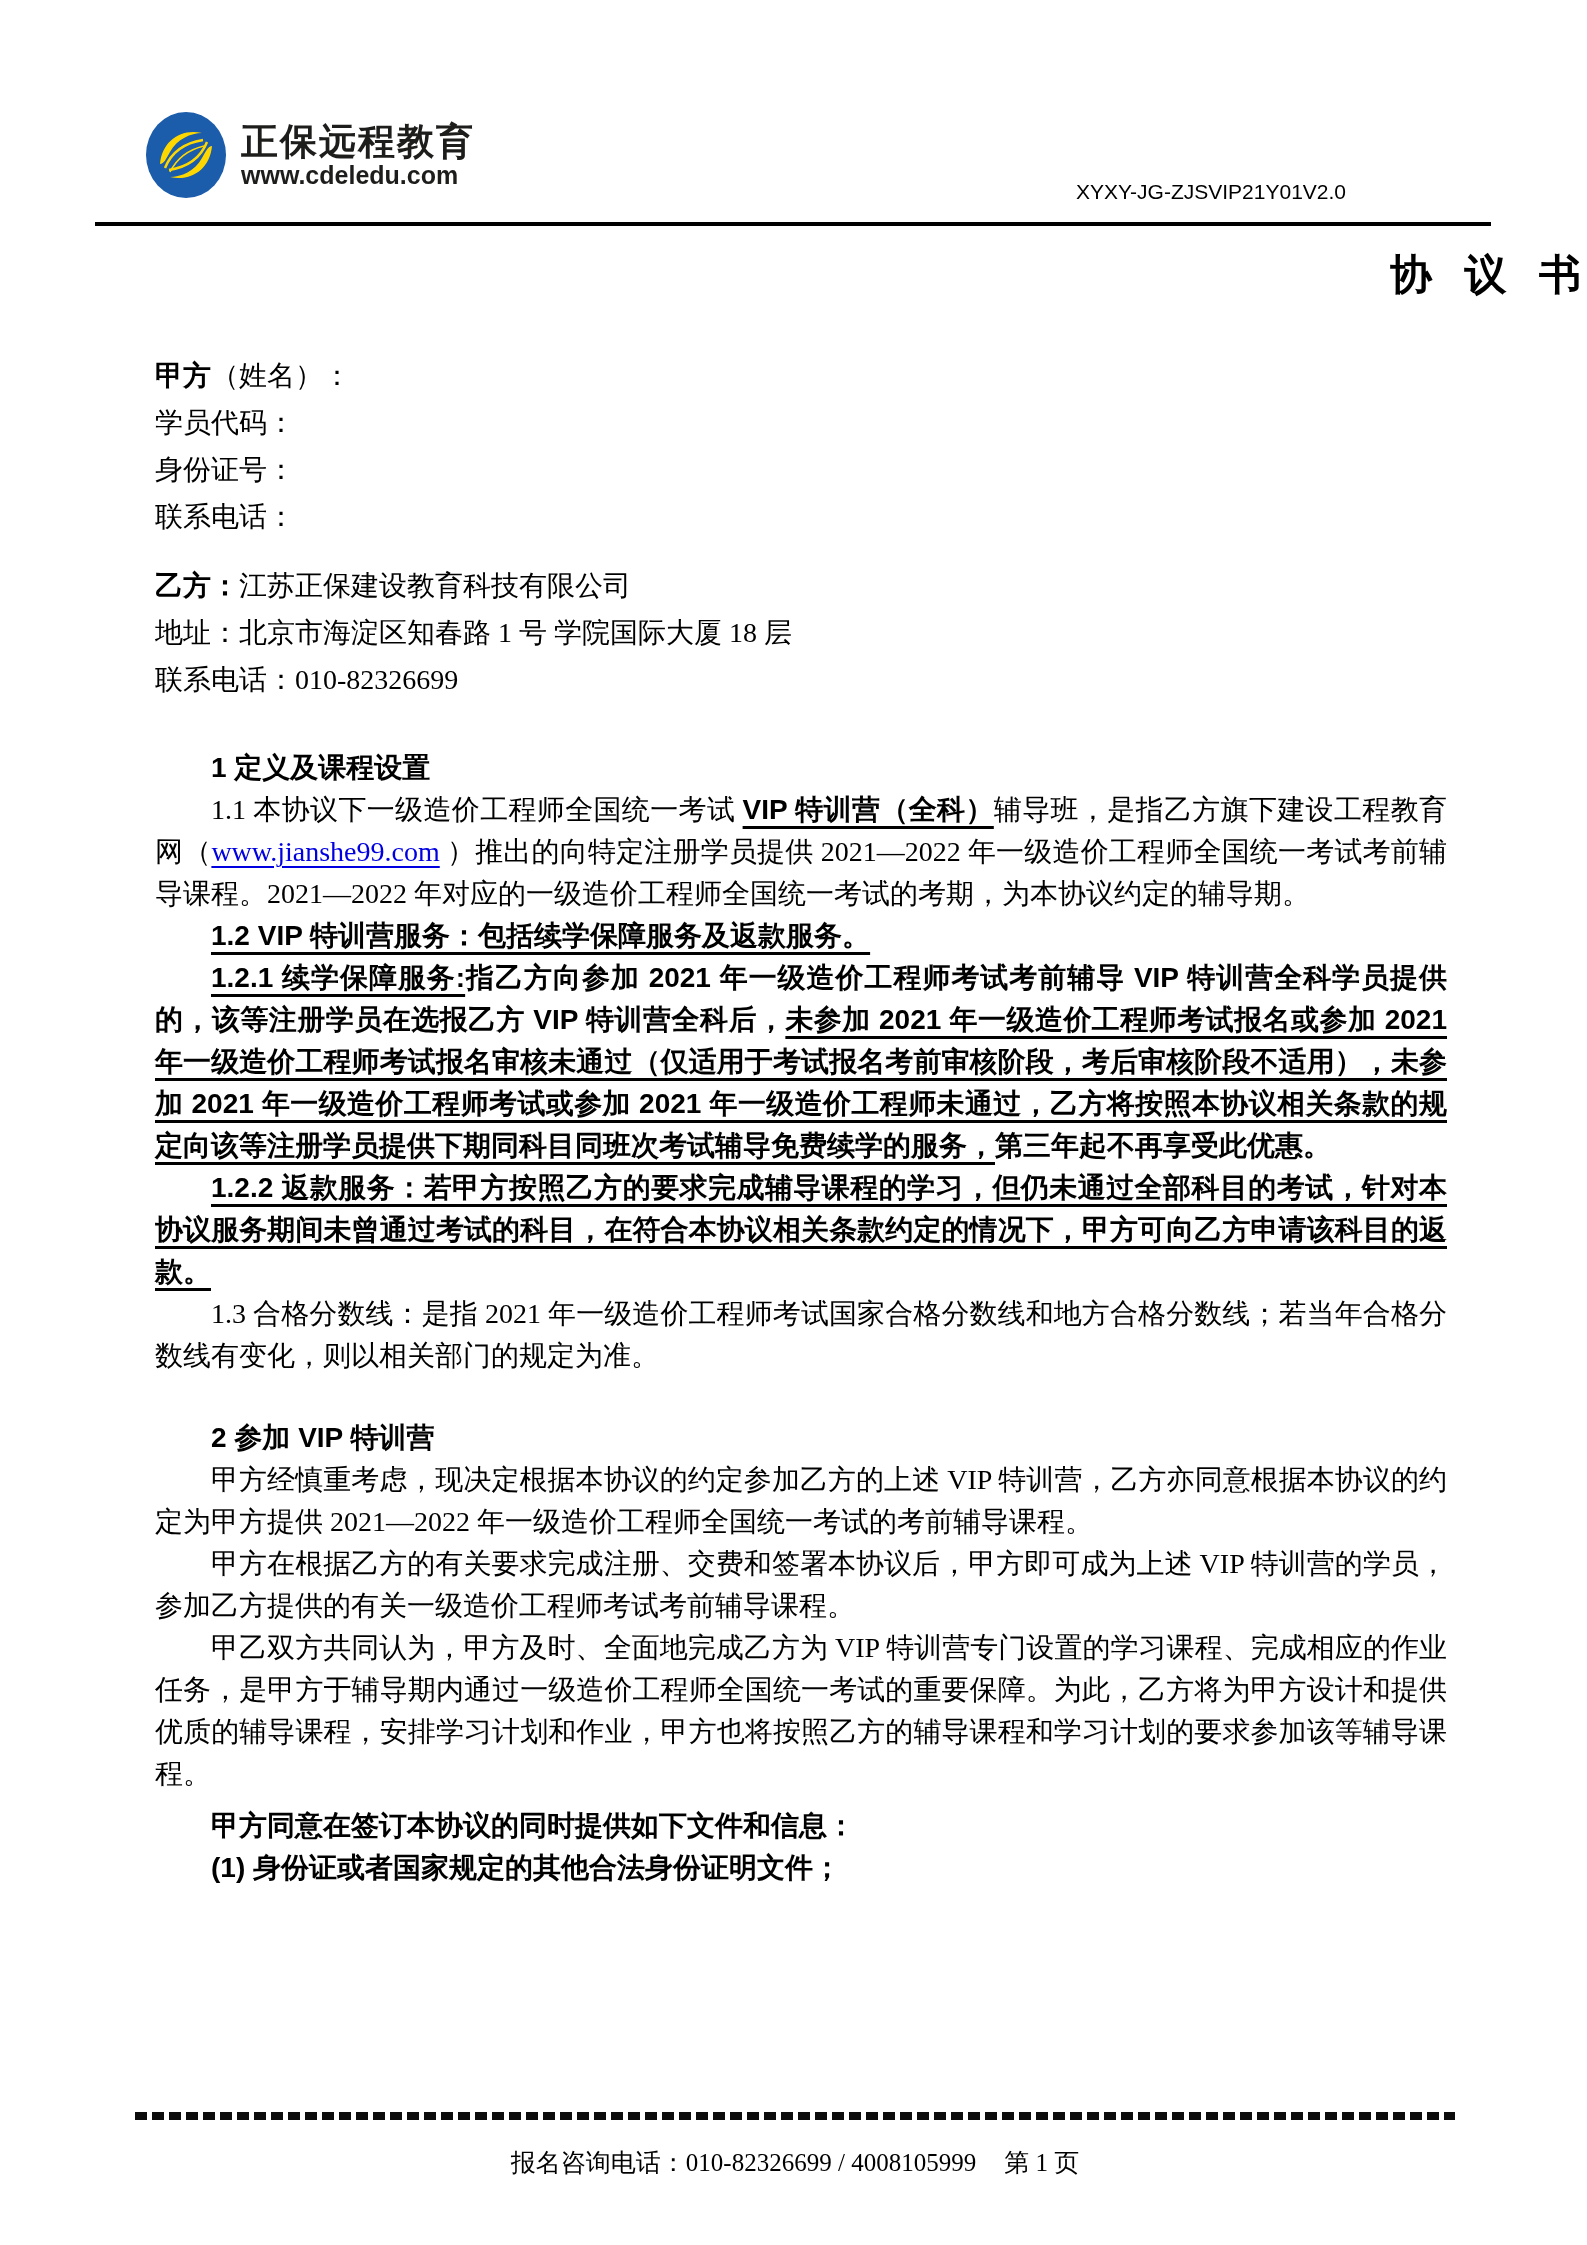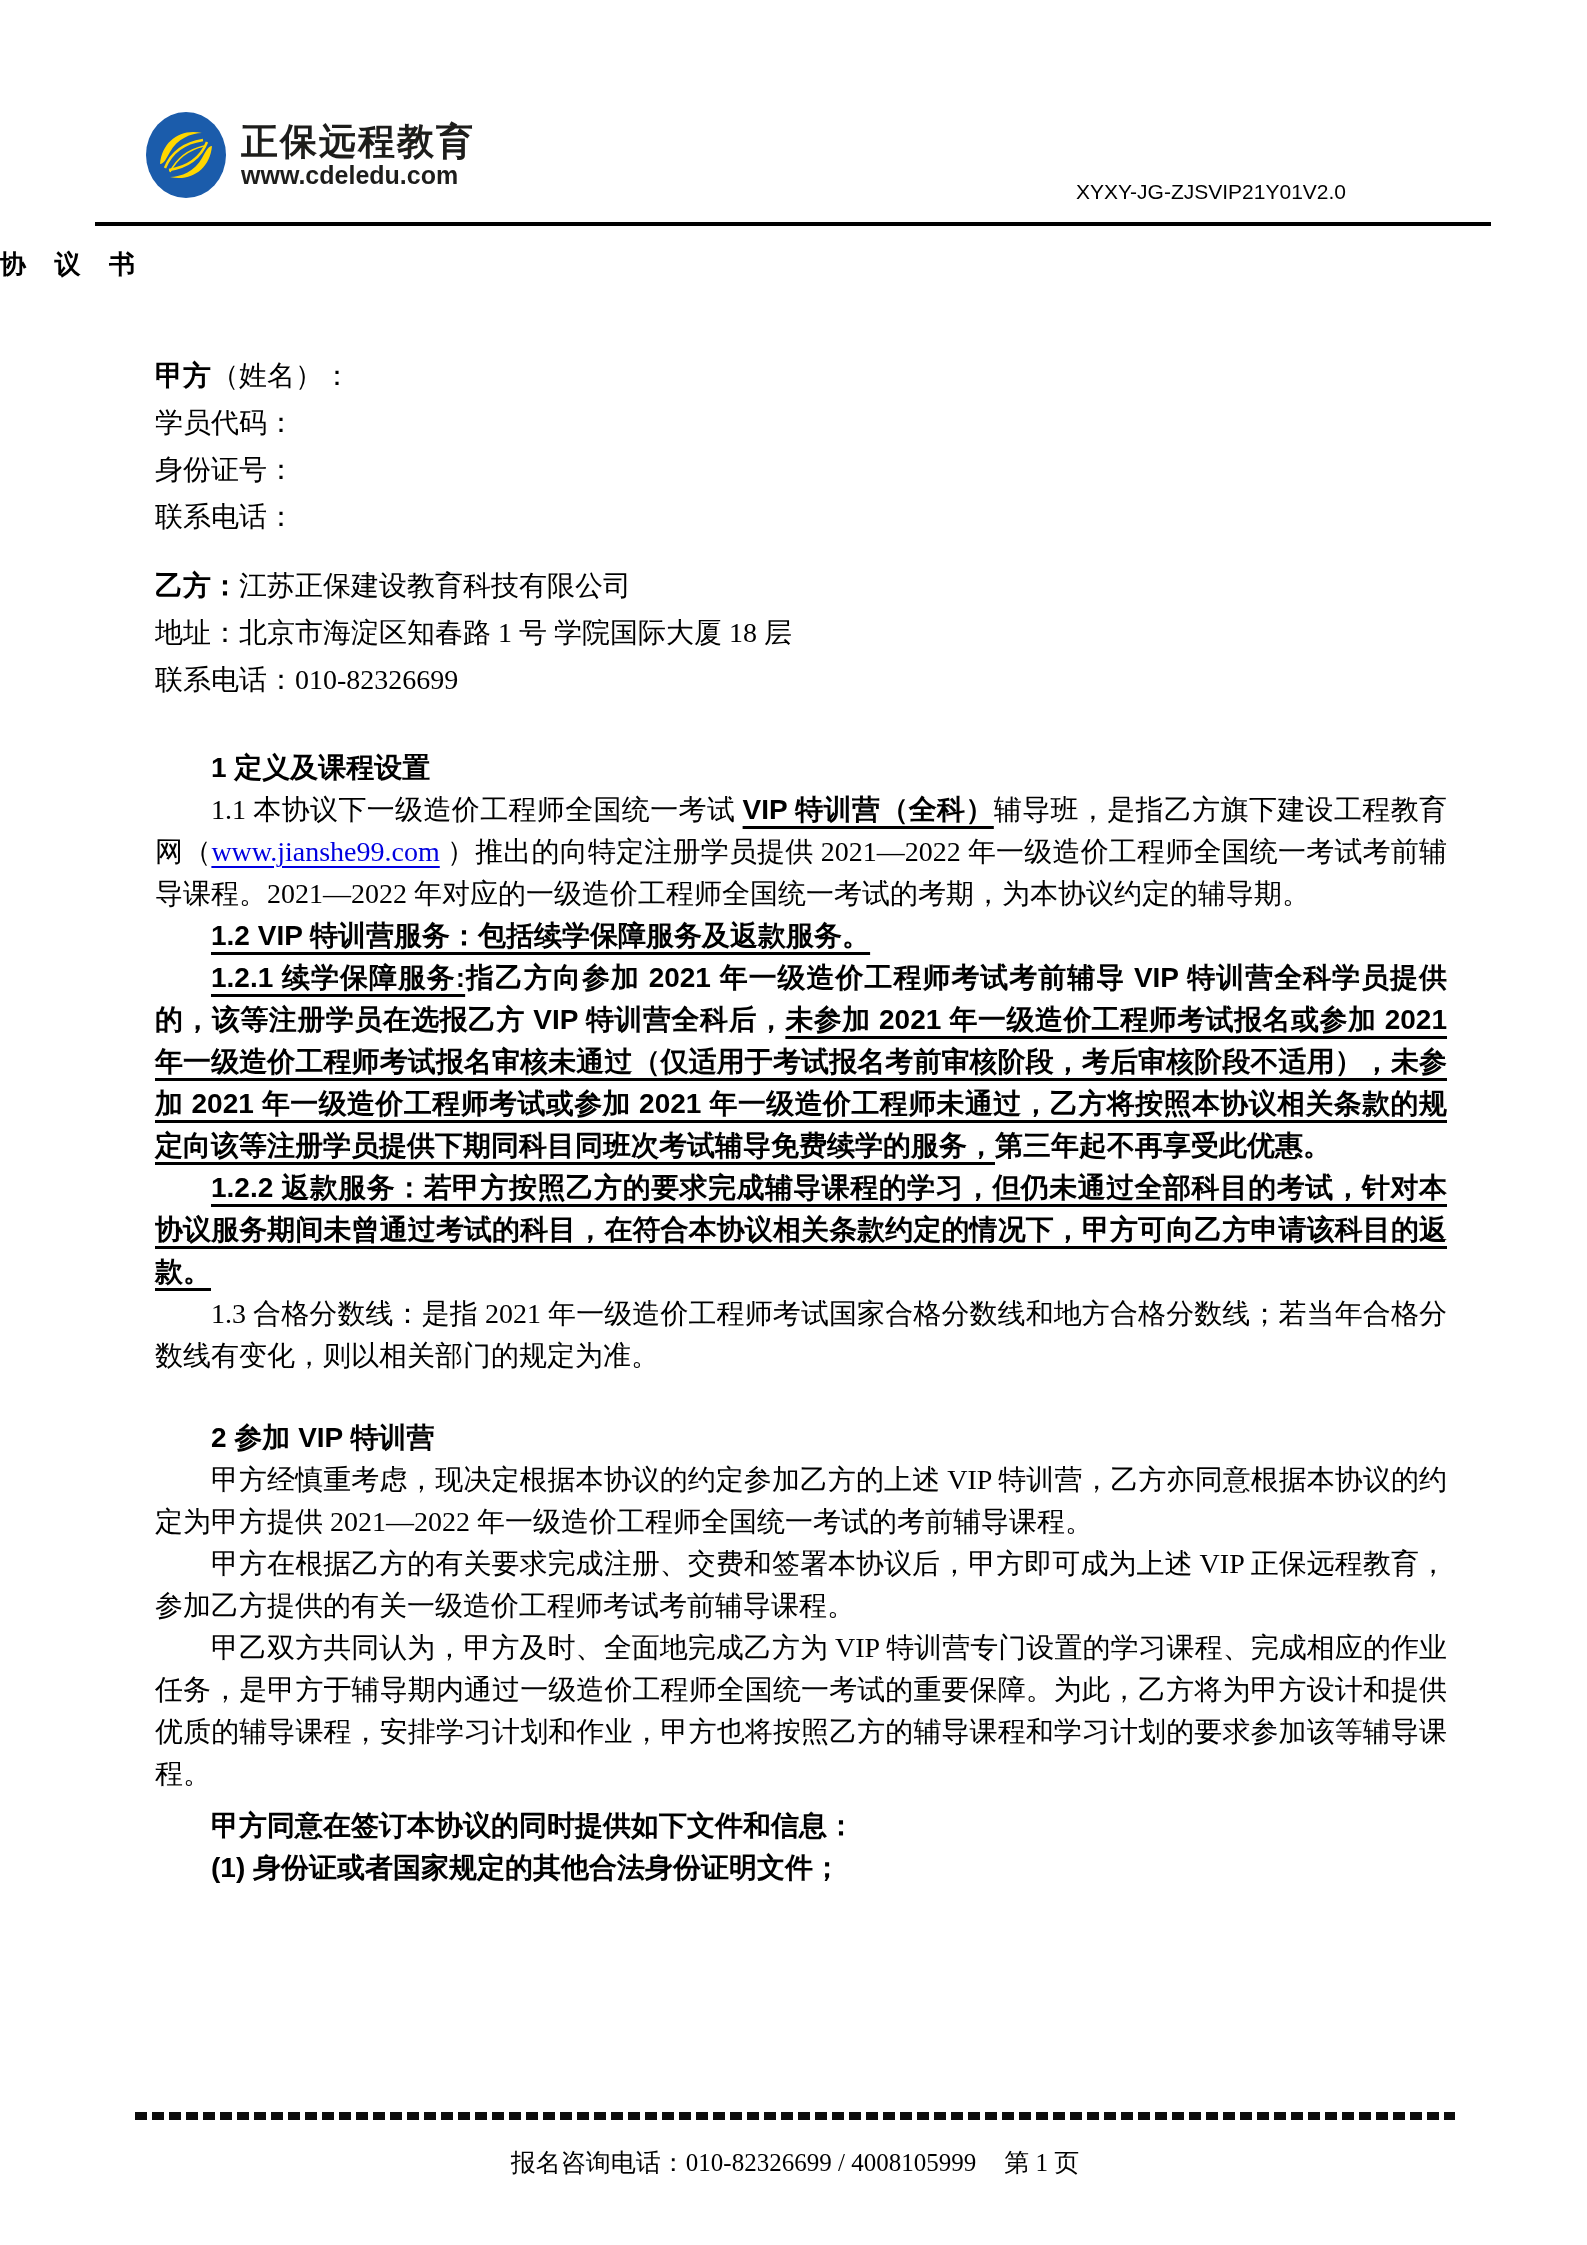--- a/index.html
+++ b/index.html
@@ -24,21 +24,21 @@
     font-weight:700;font-size:25px;line-height:27px;color:#1d1d1b;
   }
   .doc-code{
     position:absolute;left:1076px;top:180px;
     font-family:"Liberation Sans","DejaVu Sans",sans-serif;
     font-size:21px;letter-spacing:0px;color:#000;
   }
   .header-rule{position:absolute;left:95px;top:222px;width:1396px;height:4px;background:#000;}
   .doc-title{
     position:absolute;left:0;top:247px;width:100%;
-    text-align:left;font-size:26px;font-weight:700;
+    text-align:right;font-size:42px;font-weight:700;
     letter-spacing:6px;word-spacing:10px;
   }
   
   .content{
     position:absolute;left:155px;top:352px;width:1292px;
     font-size:28px;line-height:42px;
     text-align:justify;text-justify:inter-ideograph;
   }
   .info-block{line-height:47px;text-align:left;}
   .pb{margin-top:22px;}
@@ -112,21 +112,21 @@
 
     <p class="para hei"><span class="u-thick">1.2.1 续学保障服务:</span><span>指乙方向参加 2021 年一级造价工程师考试考前辅导 VIP 特训营全科学员提供的，该等注册学员在选报乙方 VIP 特训营全科后，</span><span class="u-thick">未参加 2021 年一级造价工程师考试报名或参加 2021 年一级造价工程师考试报名审核未通过（仅适用于考试报名考前审核阶段，考后审核阶段不适用），未参加 2021 年一级造价工程师考试或参加 2021 年一级造价工程师未通过，乙方将按照本协议相关条款的规定向该等注册学员提供下期同科目同班次考试辅导免费续学的服务，</span><span>第三年起不再享受此优惠。</span></p>
 
     <p class="para hei u-thick">1.2.2 返款服务：若甲方按照乙方的要求完成辅导课程的学习，但仍未通过全部科目的考试，针对本协议服务期间未曾通过考试的科目，在符合本协议相关条款约定的情况下，甲方可向乙方申请该科目的返款。</p>
 
     <p class="para">1.3 合格分数线：是指 2021 年一级造价工程师考试国家合格分数线和地方合格分数线；若当年合格分数线有变化，则以相关部门的规定为准。</p>
 
     <p class="para sec-head-2 hei">2 参加 VIP 特训营</p>
 
     <p class="para">甲方经慎重考虑，现决定根据本协议的约定参加乙方的上述 VIP 特训营，乙方亦同意根据本协议的约定为甲方提供 2021—2022 年一级造价工程师全国统一考试的考前辅导课程。</p>
-    <p class="para">甲方在根据乙方的有关要求完成注册、交费和签署本协议后，甲方即可成为上述 VIP 正保远程教育，参加乙方提供的有关一级造价工程师考试考前辅导课程。</p>
+    <p class="para">甲方在根据乙方的有关要求完成注册、交费和签署本协议后，甲方即可成为上述 VIP 特训营的学员，参加乙方提供的有关一级造价工程师考试考前辅导课程。</p>
     <p class="para">甲乙双方共同认为，甲方及时、全面地完成乙方为 VIP 特训营专门设置的学习课程、完成相应的作业任务，是甲方于辅导期内通过一级造价工程师全国统一考试的重要保障。为此，乙方将为甲方设计和提供优质的辅导课程，安排学习计划和作业，甲方也将按照乙方的辅导课程和学习计划的要求参加该等辅导课程。</p>
     <p class="para hei docs">甲方同意在签订本协议的同时提供如下文件和信息：</p>
     <p class="para hei">(1) 身份证或者国家规定的其他合法身份证明文件；</p>
 
   </div>
 
   <div class="footer">
     <div class="dash-rule"></div>
     <div class="footer-text"><span>报名咨询电话：010-82326699 / 4008105999</span><span class="footer-page">第 1 页</span></div>
   </div>

